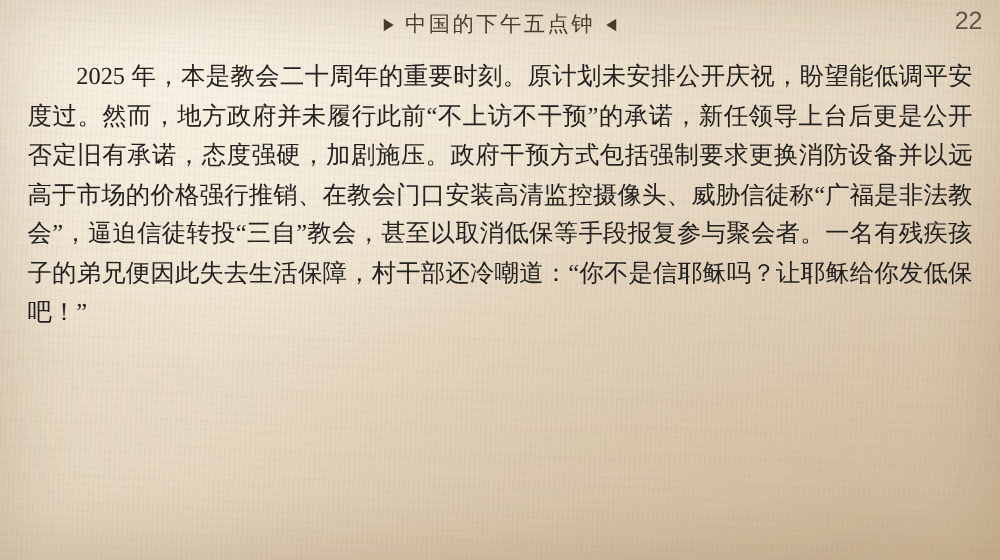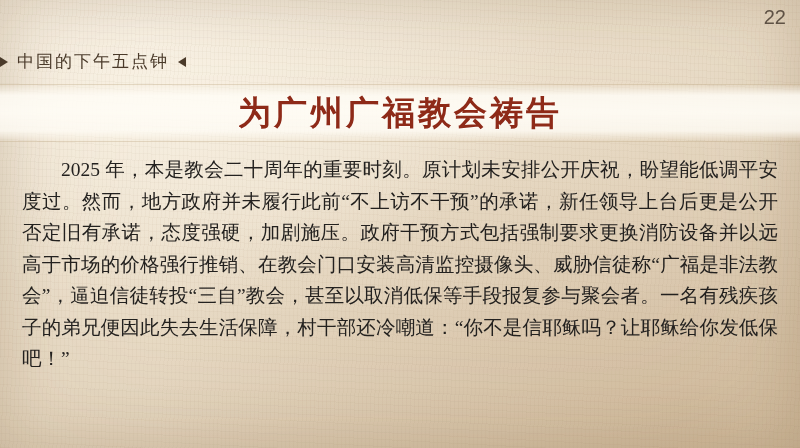--- a/index.html
+++ b/index.html
@@ -49,23 +49,23 @@
     right: 14px;
     font-size: 20px;
     color: #5f5245;
     font-family: "Liberation Sans", sans-serif;
     z-index: 5;
   }
 
   .masthead {
     position: relative;
     z-index: 3;
+    text-align: center;
     padding-top: 8px;
     height: 28px;
-    margin-top: 42px;
   }
   .masthead-inner {
     display: inline-flex;
     align-items: center;
     gap: 9px;
     font-size: 17px;
     letter-spacing: 2px;
     color: #4a3a2a;
     font-family: "Liberation Serif", serif;
   }
@@ -126,21 +126,18 @@
   <div class="page-number">22</div>
 
   <div class="masthead">
     <div class="masthead-inner">
       <span class="tri tri-right"></span>
       <span>中国的下午五点钟</span>
       <span class="tri tri-left"></span>
     </div>
   </div>
 
-  <div class="title-band">
-    <h1 class="title">为广州广福教会祷告</h1>
-  </div>
 
   <div class="body-text">
     <p class="para">2025 年，本是教会二十周年的重要时刻。原计划未安排公开庆祝，盼望能低调平安度过。然而，地方政府并未履行此前“不上访不干预”的承诺，新任领导上台后更是公开否定旧有承诺，态度强硬，加剧施压。政府干预方式包括强制要求更换消防设备并以远高于市场的价格强行推销、在教会门口安装高清监控摄像头、威胁信徒称“广福是非法教会”，逼迫信徒转投“三自”教会，甚至以取消低保等手段报复参与聚会者。一名有残疾孩子的弟兄便因此失去生活保障，村干部还冷嘲道：“你不是信耶稣吗？让耶稣给你发低保吧！”</p>
   </div>
 
 </div>
 
 </body></html>

